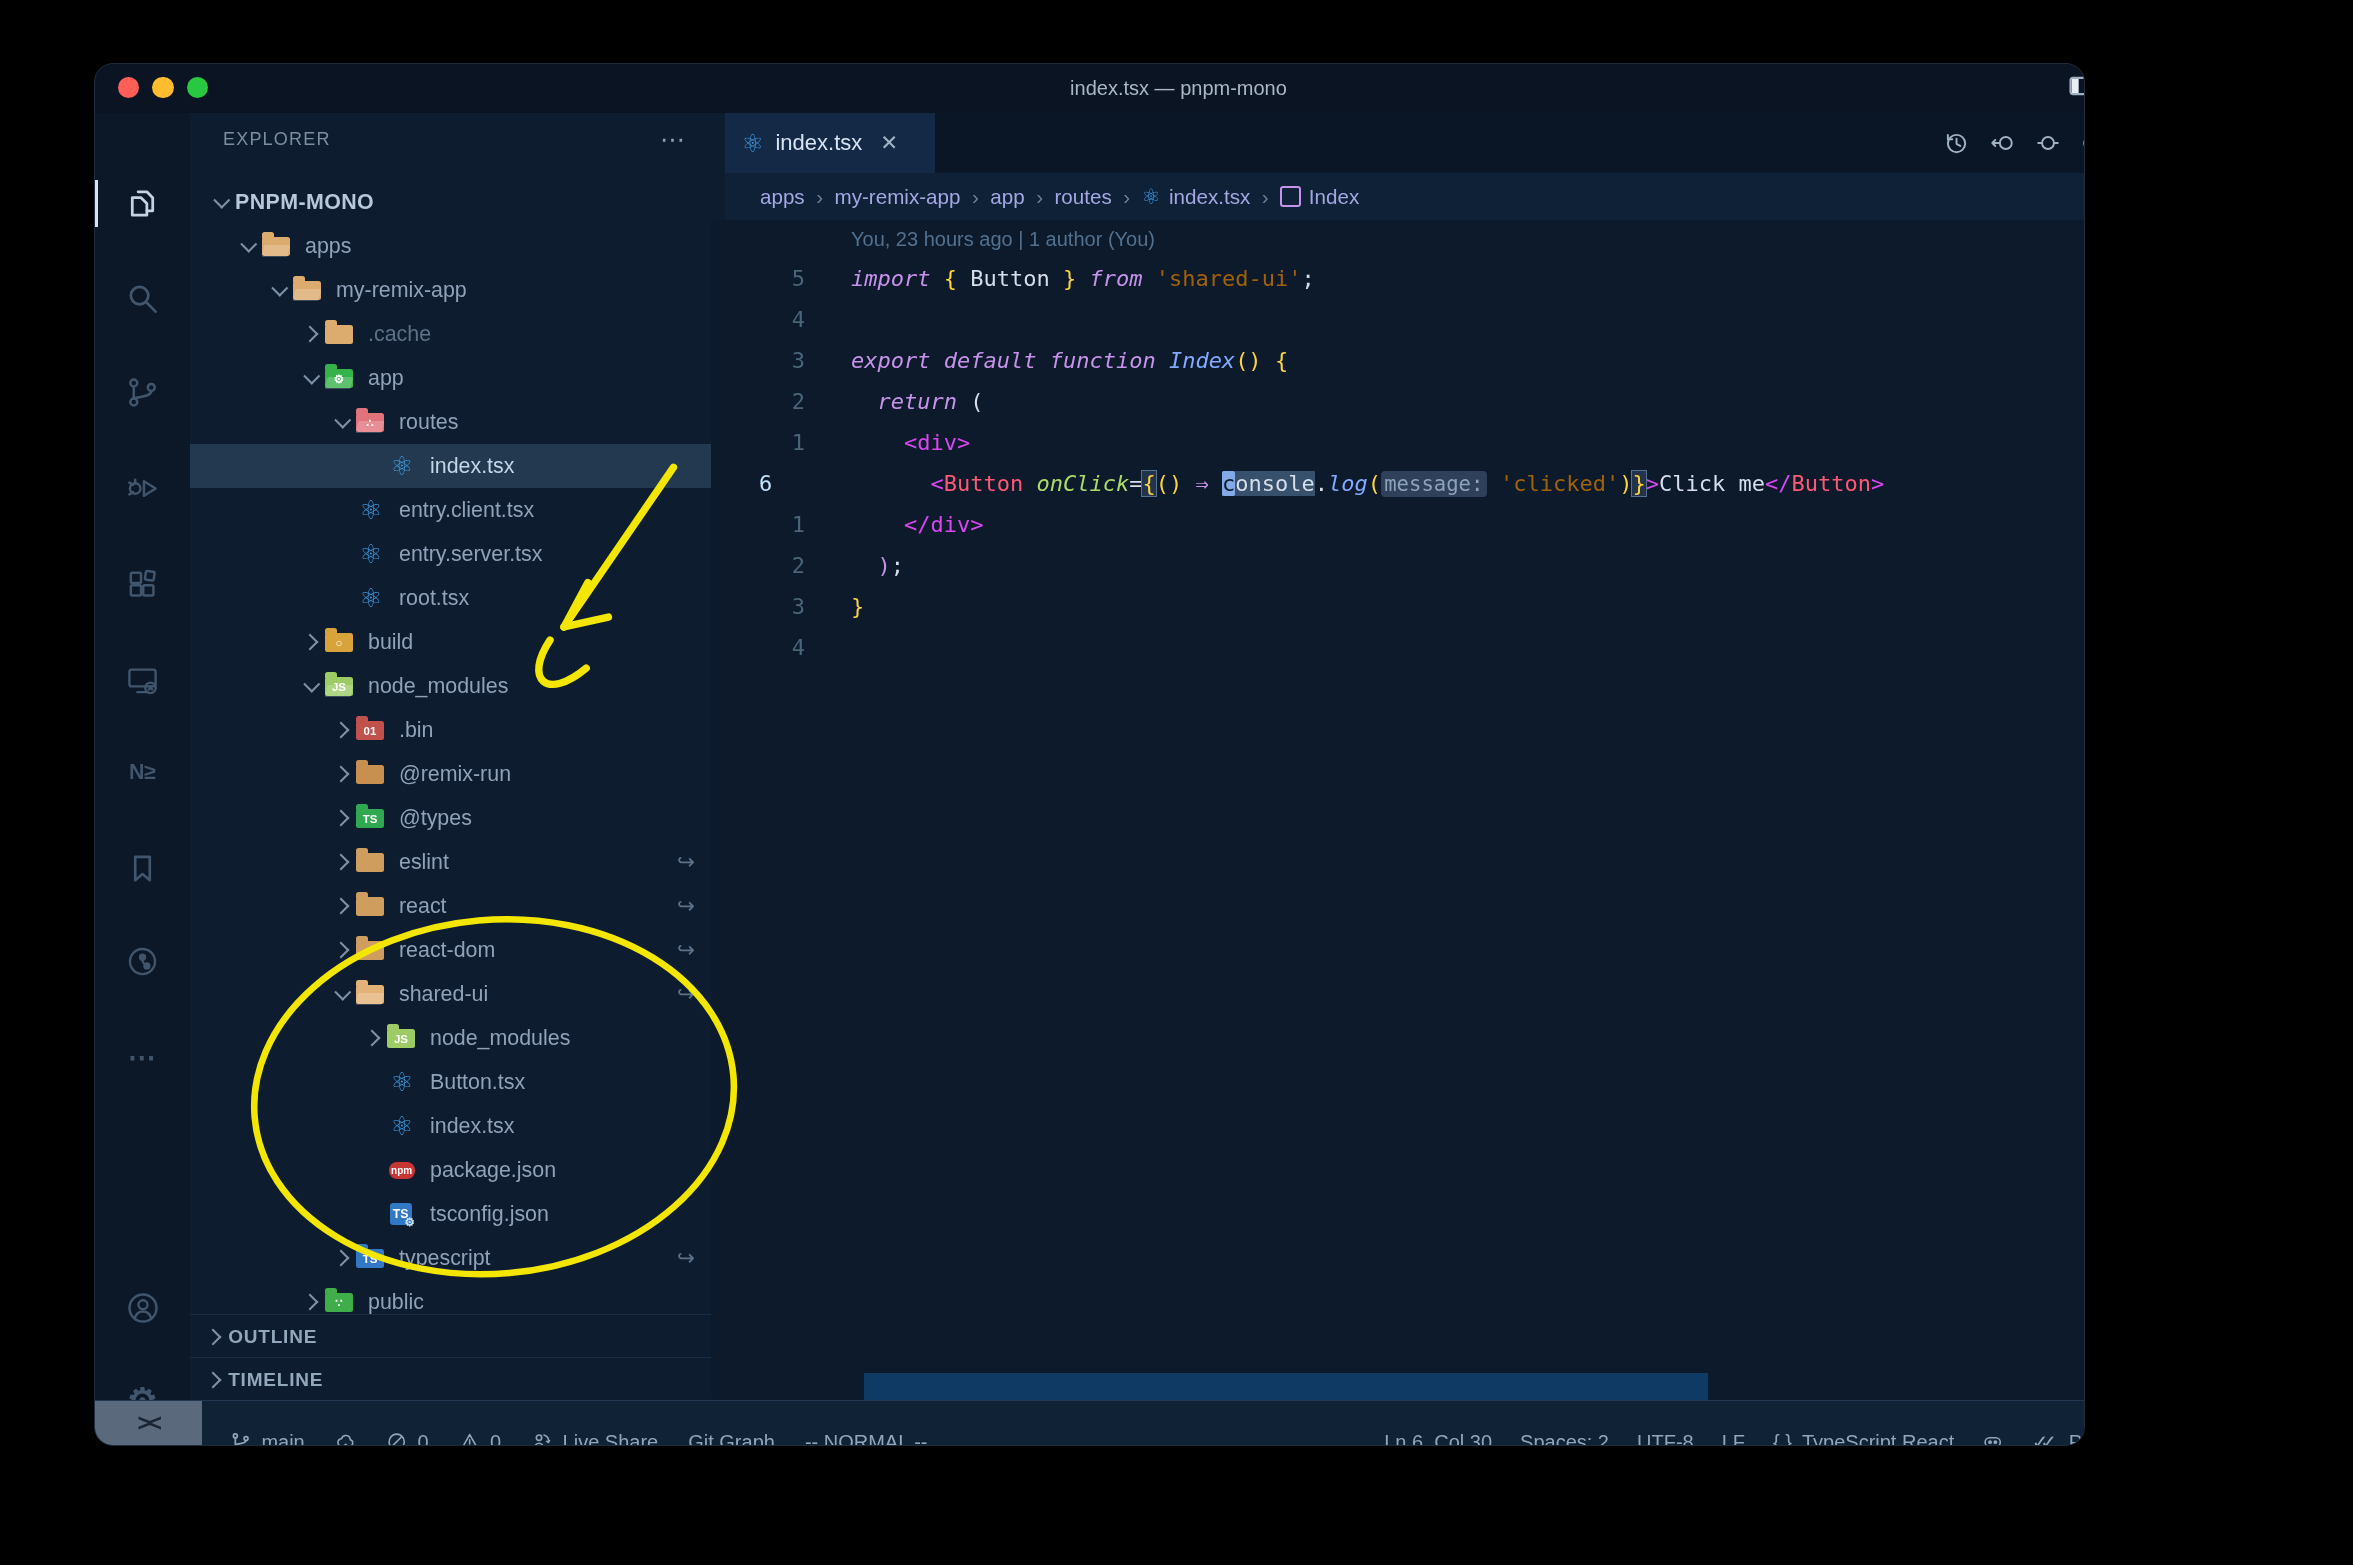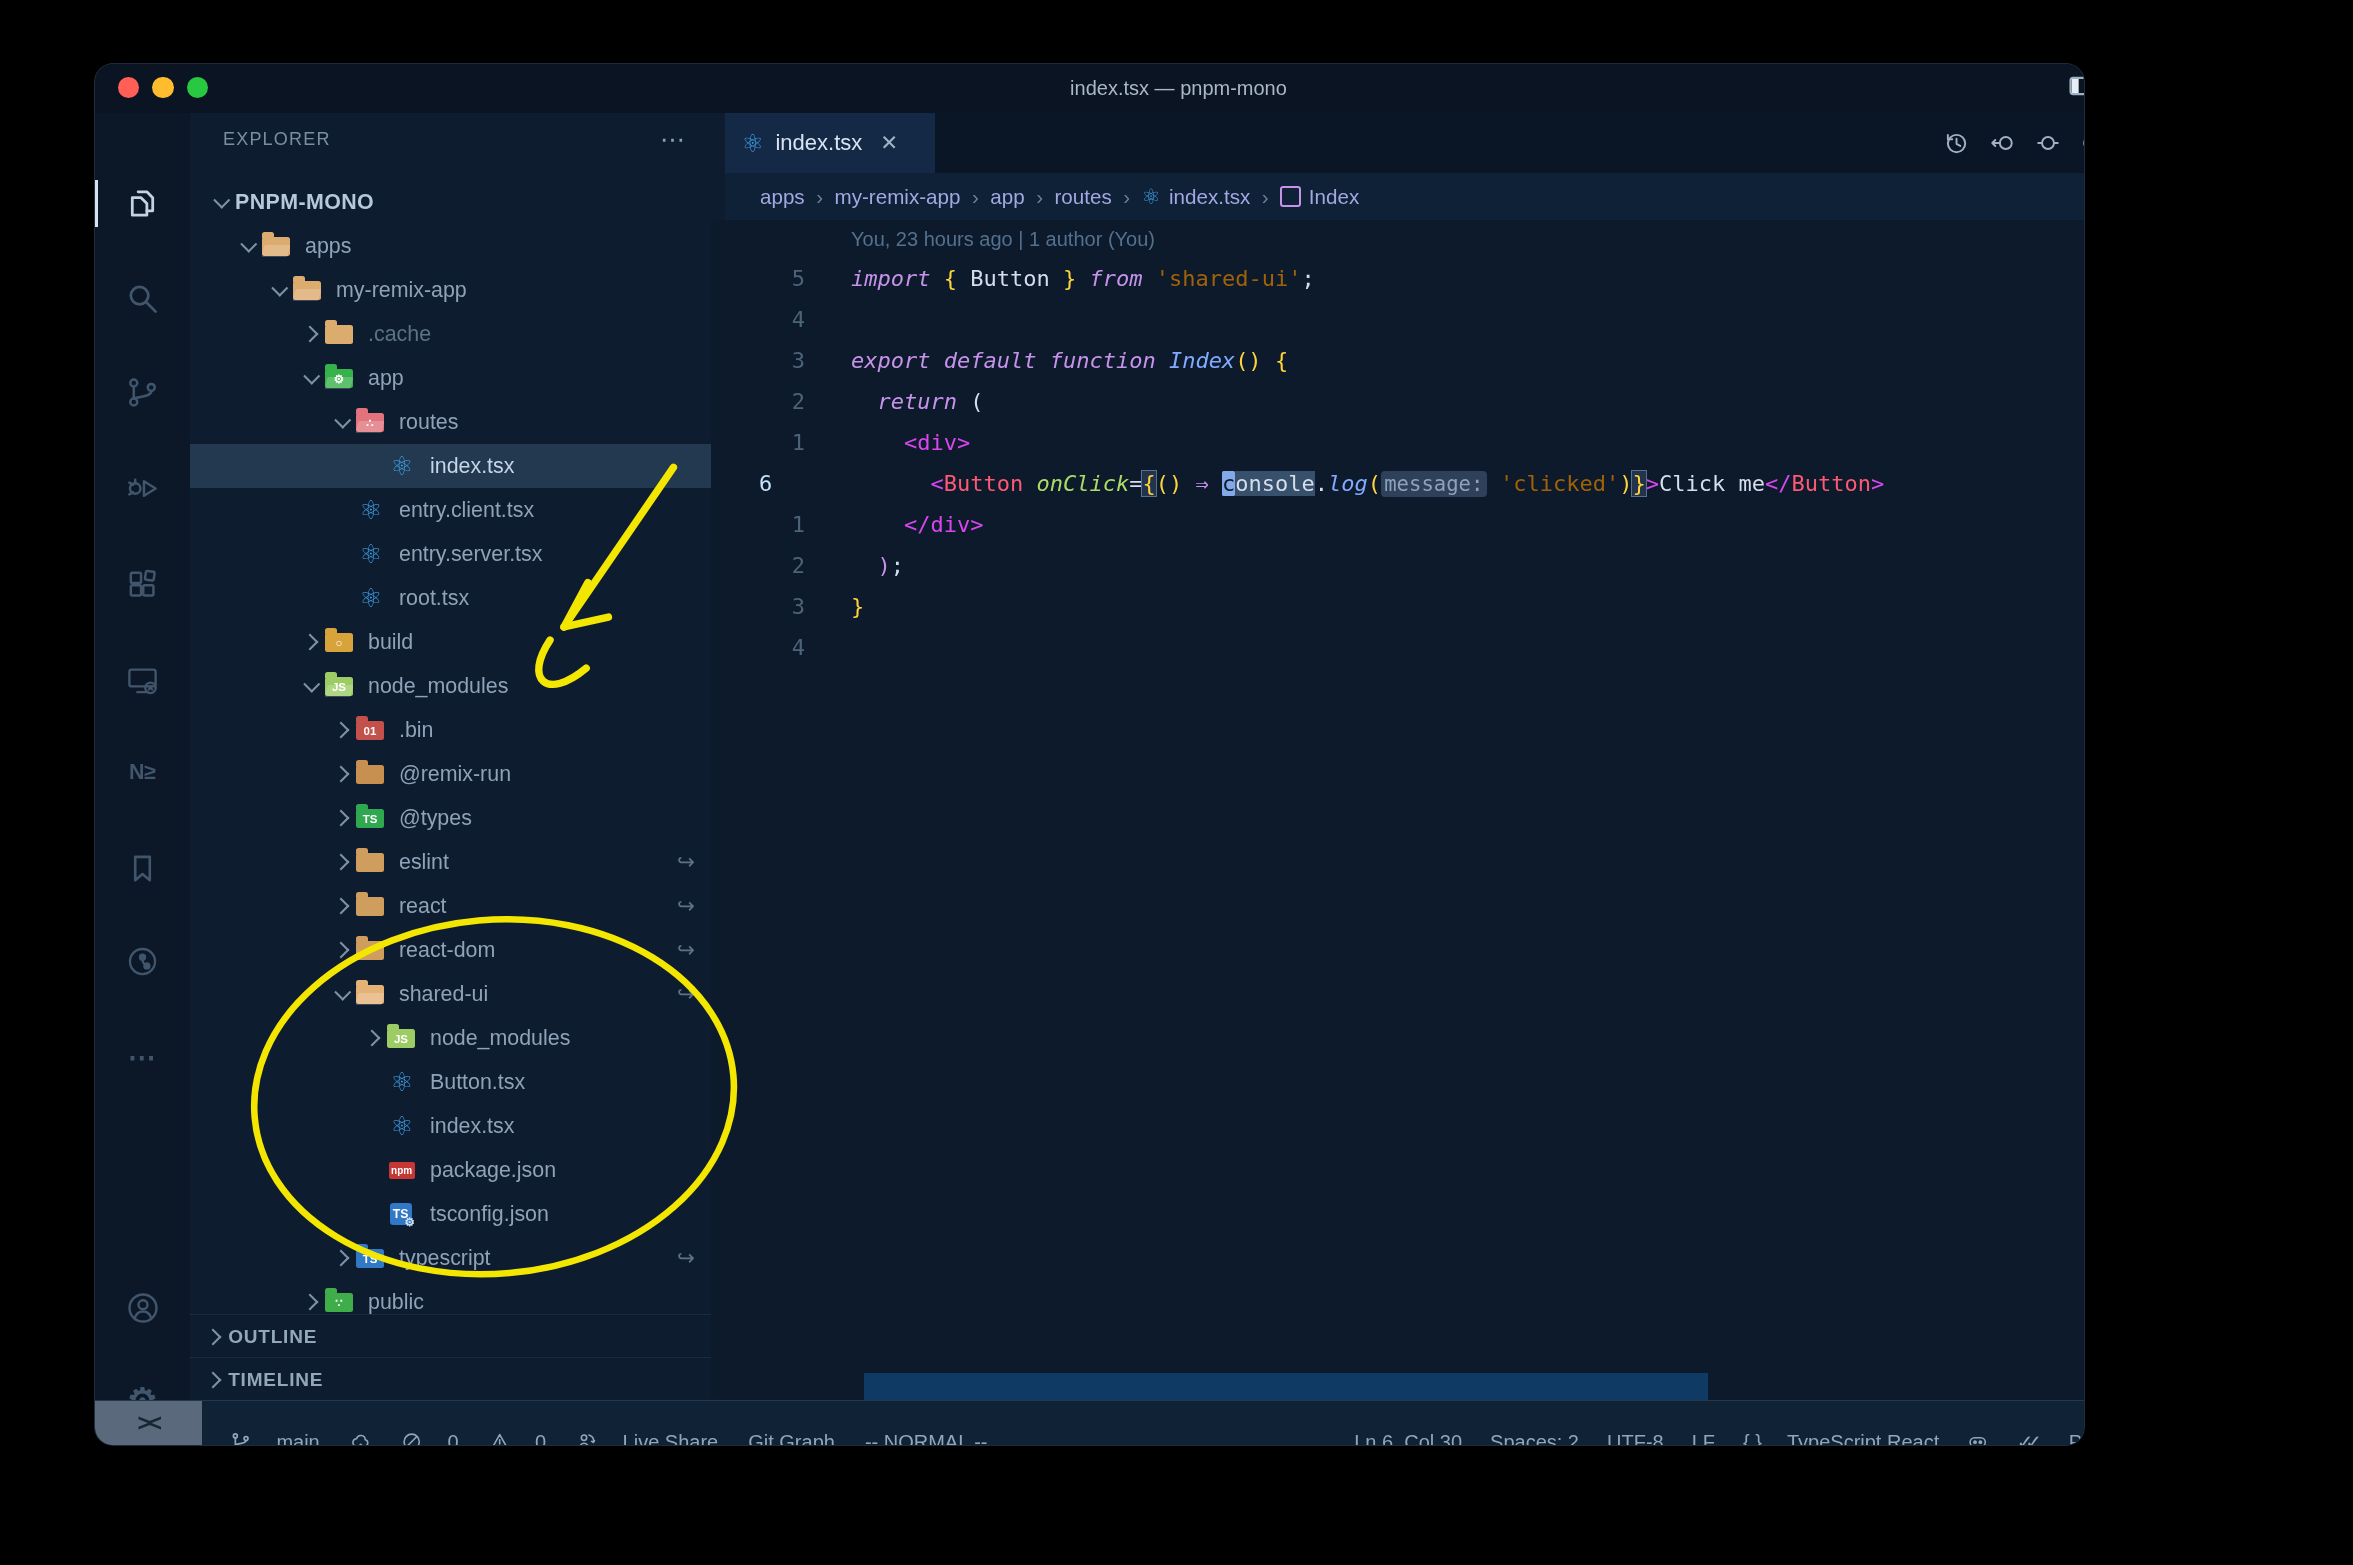--- a/index.html
+++ b/index.html
@@ -40,21 +40,21 @@
   .chev.closed{transform:rotate(-45deg);}
   .chev.open{transform:rotate(45deg) translateY(-2.5px);}
   .ficon{position:relative;width:30px;height:23px;flex:0 0 30px;margin-right:13px;}
   .folder{position:absolute;left:0;top:2.5px;width:28px;height:19px;border-radius:2.5px;}
   .folder::before{content:"";position:absolute;top:-5px;left:0;width:12.3px;height:5.8px;border-radius:2.5px 2.5px 0 0;background:inherit;}
   .folder.open::after{content:"";position:absolute;left:0.8px;bottom:0;width:26px;height:11.5px;border-radius:1.6px;
                       background:rgba(255,255,255,.20);transform:skewX(-14deg);}
   .fbadge{position:absolute;left:0;top:2.5px;width:28px;height:19px;display:flex;align-items:center;justify-content:center;
           color:#fff;font-size:11.5px;font-weight:bold;}
   .fi-react{font-size:26px;color:#3d9ae0;line-height:23px;text-align:center;width:30px;display:inline-block;}
-  .fi-npm{position:absolute;left:1.6px;top:3.3px;width:26px;height:17.3px;background:#c53635;border-radius:2px;
+  .fi-npm{position:absolute;left:1.6px;top:3.3px;width:26px;height:17.3px;background:#c53635;border-radius:8px;
           color:#fff;font-size:10px;font-weight:bold;display:flex;align-items:center;justify-content:center;}
   .fi-ts{position:absolute;left:2.5px;top:0.8px;width:22px;height:22px;background:#3178c6;border-radius:3.3px;
          color:#fff;font-size:12.3px;font-weight:bold;display:flex;align-items:center;justify-content:center;}
   .fi-ts .mini{position:absolute;right:-3.3px;bottom:-3.3px;font-size:11.5px;color:#cfe3f7;}
   .symlink{position:absolute;right:30px;color:#5d7288;font-size:21.4px;}
   .sb-sec{position:absolute;left:0;width:535px;height:43px;border-top:1.6px solid #1a2c42;display:flex;align-items:center;
           color:#93a7bb;font-size:19px;font-weight:bold;letter-spacing:0.8px;cursor:pointer;}
   .sb-sec .chevbox{margin-left:8.2px;}
   
   .tabrow{position:absolute;left:630px;top:49px;width:1537px;height:60px;background:#0a1626;border-bottom:0.8px solid #1c2f49;}
@@ -101,21 +101,21 @@
   .vmark{position:absolute;left:0;top:173px;width:30px;height:5.8px;background:#3f618a;}
   .vstub{position:absolute;left:6.6px;top:179px;width:14px;height:40px;background:#4f7096;}
   .hscroll{position:absolute;left:769px;top:1309px;width:844px;height:27px;background:#0e3a64;cursor:pointer;}
   
   .statusbar{position:absolute;left:0;top:1336px;width:2167px;height:45px;background:#102236;
              border-top:1.6px solid #223750;display:flex;align-items:center;color:#91a6bb;font-size:20px;}
   .remote{height:45px;width:107px;background:#5a6a7c;color:#1a2634;display:flex;align-items:center;justify-content:center;
           font-size:23px;font-weight:bold;letter-spacing:-2.5px;border-radius:0 0 0 16.5px;cursor:pointer;flex:0 0 107px;}
   .sb-left{display:flex;align-items:center;gap:30px;margin-left:28px;}
   .sb-right{display:flex;align-items:center;gap:28px;margin-left:auto;margin-right:30px;}
-  .sbi{display:flex;align-items:center;gap:25px;cursor:pointer;white-space:nowrap;margin-top:37px;}
+  .sbi{display:flex;align-items:center;gap:10px;cursor:pointer;white-space:nowrap;margin-top:37px;}
   .sbi svg{display:block;}
   .dbl{letter-spacing:-8.2px;margin-right:10px;}
   
   .annot{position:absolute;left:0;top:0;pointer-events:none;}
 </style>
 </head>
 <body>
 
 <div class="stage">
   <div class="window">

